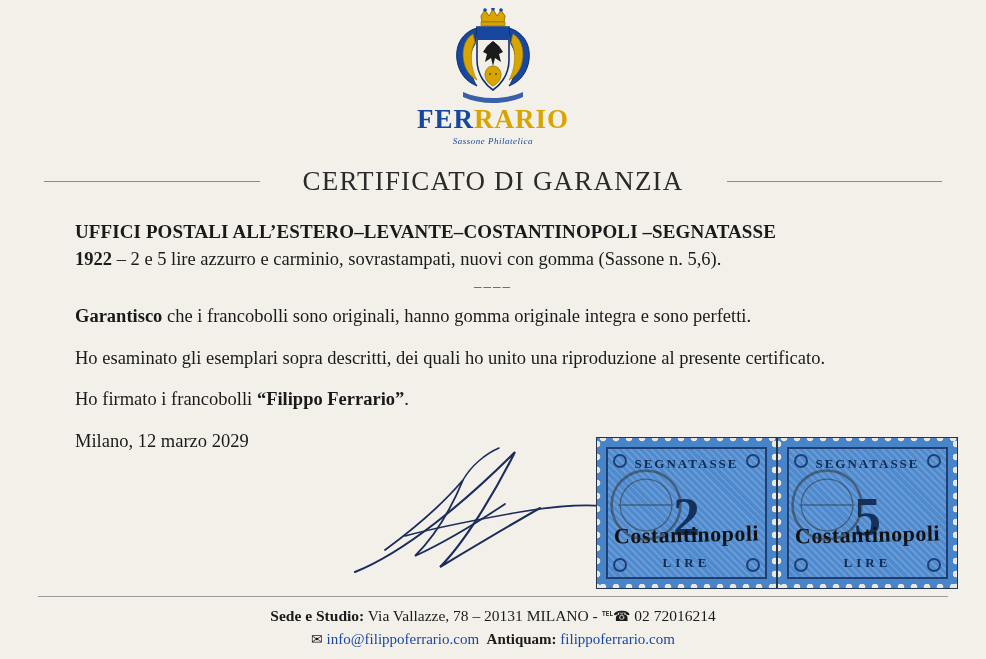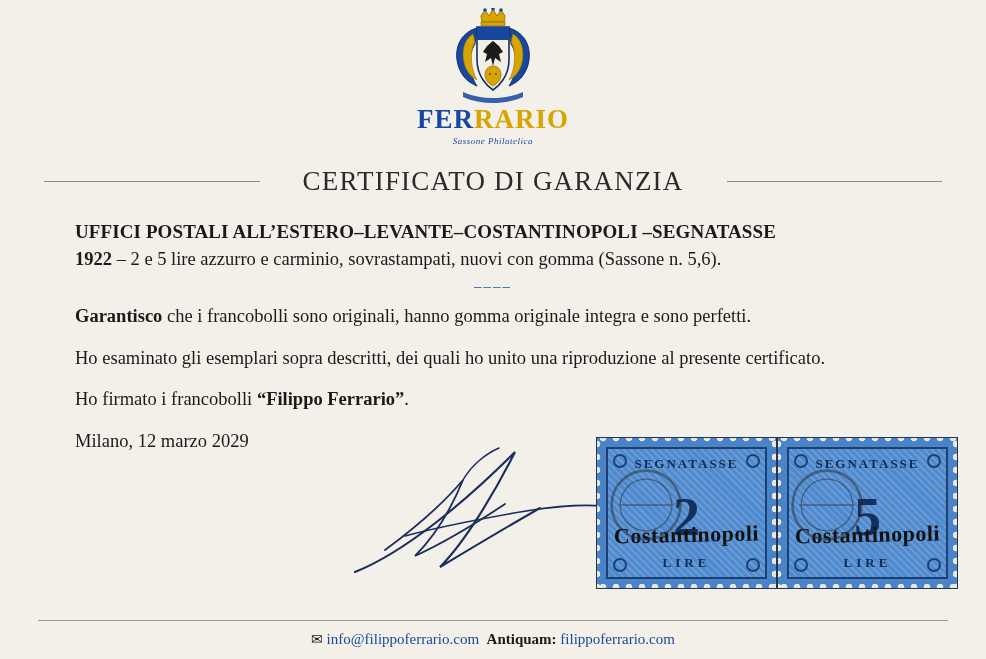--- a/index.html
+++ b/index.html
@@ -339,16 +339,17 @@
       <div class="perf-top"></div>
       <div class="perf-bottom"></div>
       <div class="perf-left"></div>
       <div class="perf-right"></div>
     </div>
 
   </div>
 
   <div class="footer">
     <div class="rule"></div>
+    <div class="line1"><span class="dark bold">Sede e Studio:</span><span class="dark"> Via Vallazze, 78 – 20131 MILANO - </span><span class="dark glyph">℡☎</span><span class="dark"> 02 72016214</span></div>
     <div class="line2"><span class="dark glyph">✉</span><span>&nbsp;</span><span>info@filippoferrario.com</span><span class="dark">&nbsp;&nbsp;</span><span class="dark bold">Antiquam:</span><span>&nbsp;</span><span>filippoferrario.com</span></div>
   </div>
 
 </div>
 
 </body></html>

